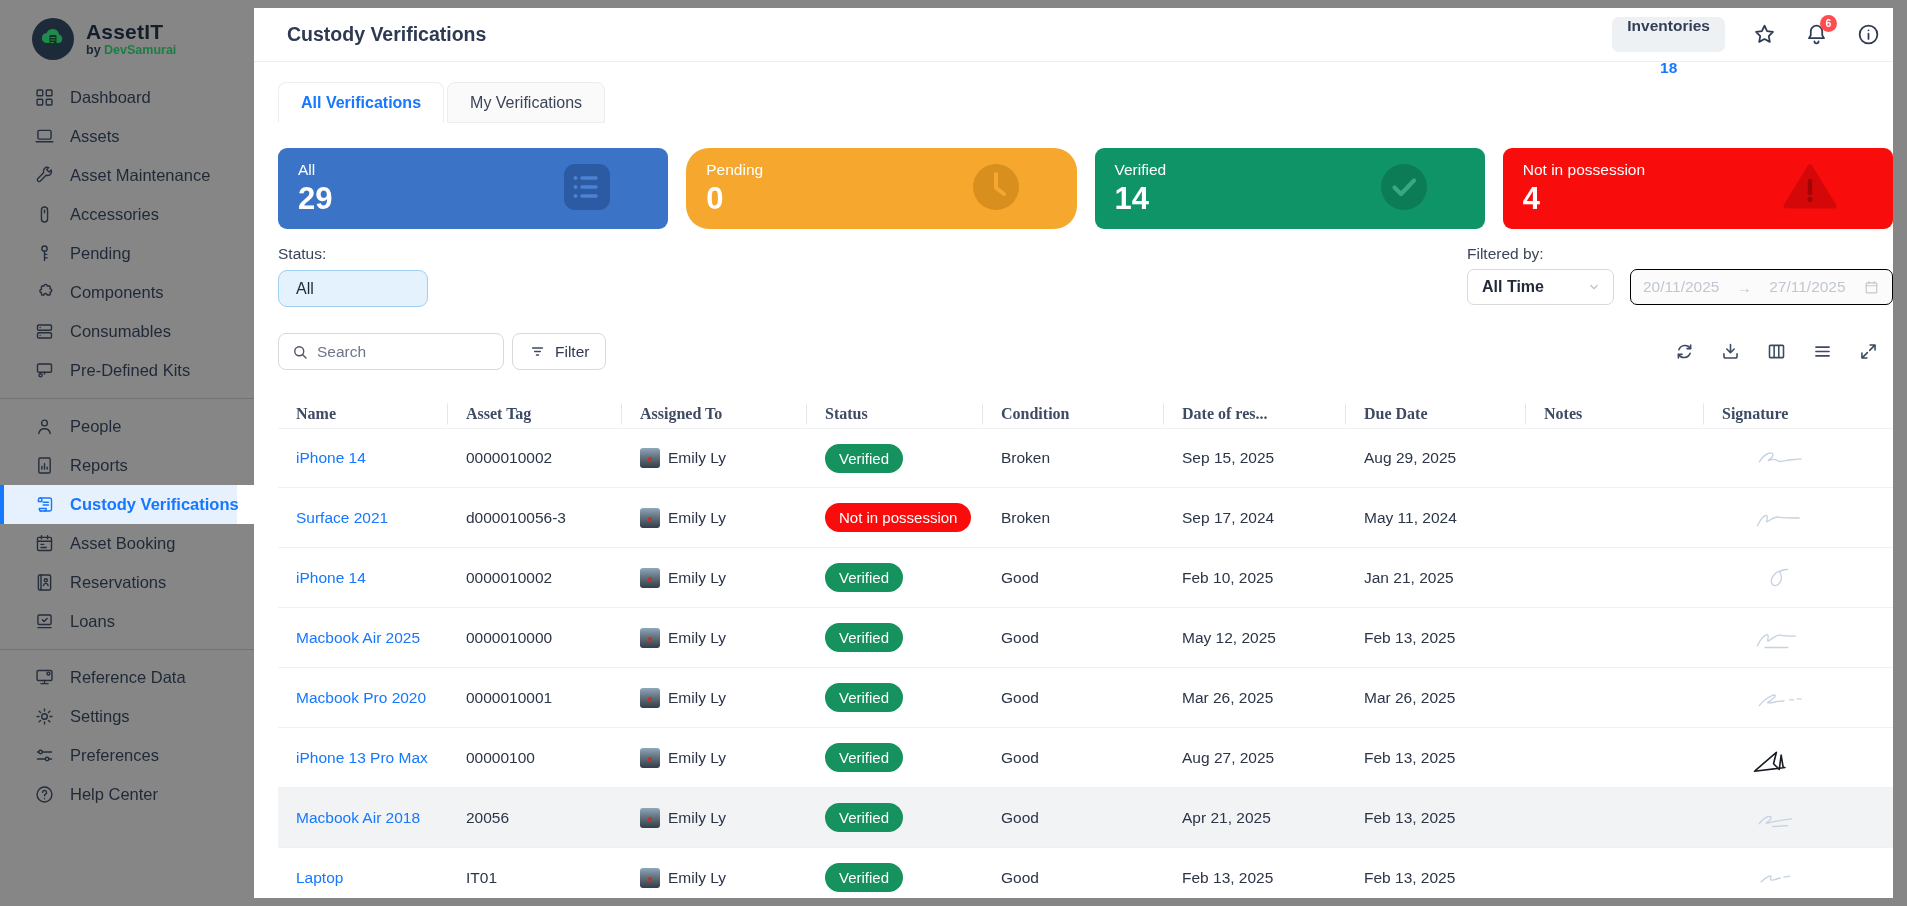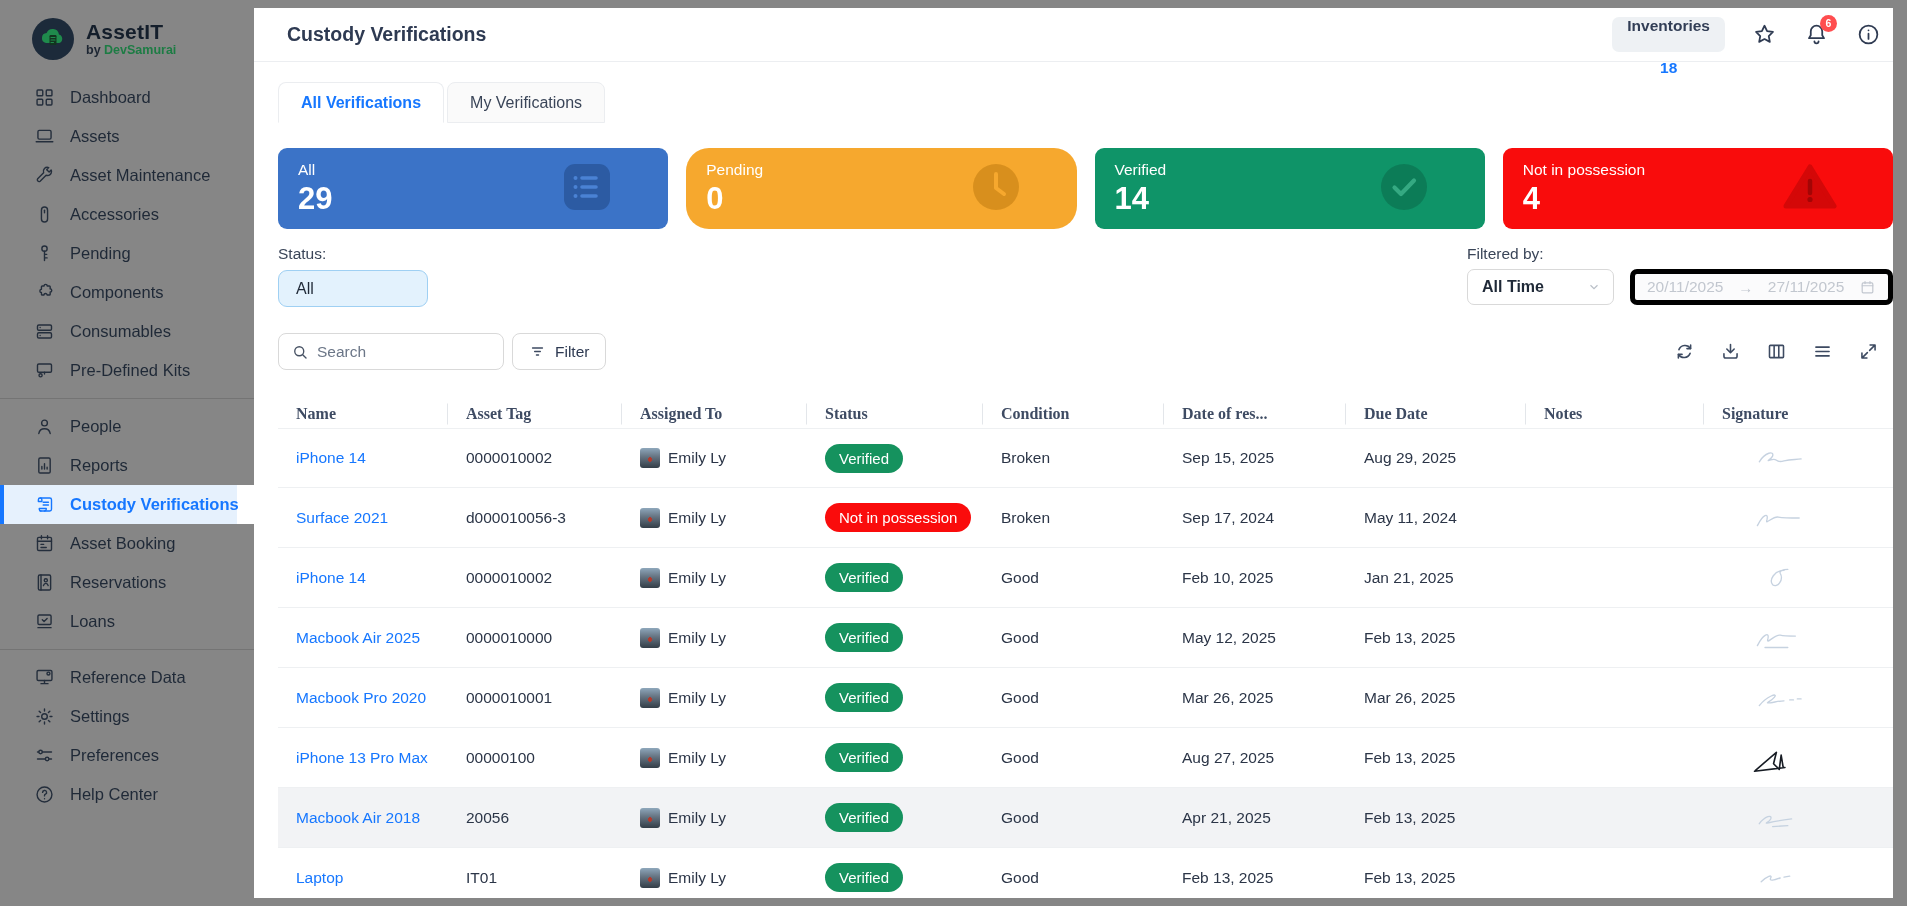--- a/index.html
+++ b/index.html
@@ -58,21 +58,21 @@
   .stat-card .sc-icon { position:absolute; right:55px; top:50%; transform:translateY(-50%); }
 
   
   .filter-row { display:flex; justify-content:space-between; margin-top:16px; }
   .f-label { font-size:15.5px; color:#3a4558; }
   .status-select { margin-top:7px; width:150px; height:37px; background:#e3f2fd; border:1px solid #9fd0f3; border-radius:9px; display:flex; align-items:center; padding-left:17px; font-size:16px; color:#1f2937; cursor:pointer; }
   .fb-controls { display:flex; gap:16px; margin-top:6px; }
   .time-select { width:147px; height:36px; border:1px solid #d9d9d9; border-radius:7px; background:#fff; display:flex; align-items:center; justify-content:space-between; padding:0 12px 0 14px; font-size:16px; font-weight:600; color:#1f2937; cursor:pointer; }
   .time-select .chev { color:#b9bfc7; display:flex; }
   .time-select .chev svg { width:14px; height:14px; }
-  .date-range { width:263px; height:36px; border:5px solid #000000; border-radius:7px; background:#fbfbfc; display:flex; align-items:center; justify-content:space-between; padding:0 12px; font-size:15.5px; color:#c2c7cf; cursor:pointer; }
+  .date-range { width:263px; height:36px; border:1px solid #000000; border-radius:7px; background:#fbfbfc; display:flex; align-items:center; justify-content:space-between; padding:0 12px; font-size:15.5px; color:#c2c7cf; cursor:pointer; }
   .date-range .cal { display:flex; color:#c2c7cf; }
   .date-range .cal svg { width:17px; height:17px; }
   .date-range .arr { color:#c2c7cf; font-size:15px; }
 
   
   .search-row { display:flex; justify-content:space-between; align-items:center; margin-top:26px; }
   .sr-left { display:flex; gap:8px; }
   .search-box { width:226px; height:37px; border:1px solid #d9d9d9; border-radius:8px; display:flex; align-items:center; padding:1px 12px; gap:8px; background:#fff; }
   .search-box svg { width:18px; height:18px; color:#465163; flex:0 0 auto; }
   .search-box input { border:none; outline:none; font-size:15.5px; color:#1f2937; width:100%; font-family:inherit; background:transparent; }

